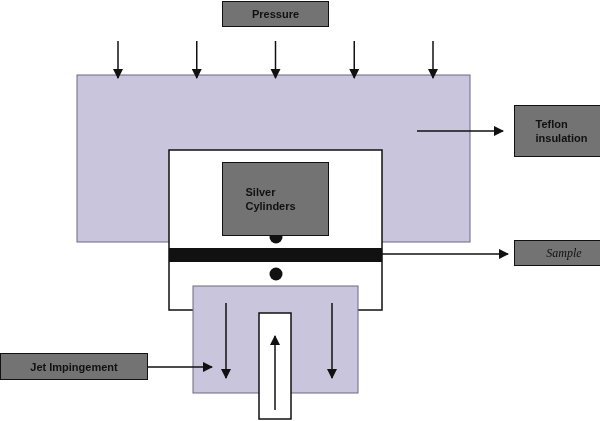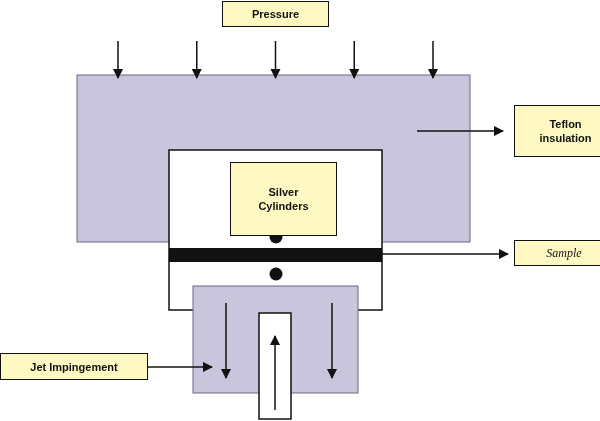--- a/index.html
+++ b/index.html
@@ -1,18 +1,18 @@
 <!DOCTYPE html>
 <html><head>
 <meta charset="utf-8">
 <style>
   html, body { margin:0; padding:0; background:#ffffff; }
   #canvas { position:relative; width:600px; height:421px; overflow:hidden; background:#ffffff; font-family:"Liberation Sans", sans-serif; }
   svg { position:absolute; left:0; top:0; }
-  .lbl-box { position:absolute; box-sizing:border-box; border:1.5px solid #111; background:#fef9c3; display:flex; align-items:center; justify-content:center; text-align:center; font-weight:bold; font-size:11px; line-height:14px; color:#111; }
+  .lbl-box { position:absolute; box-sizing:border-box; border:1.5px solid #111; background:#737373; display:flex; align-items:center; justify-content:center; text-align:left; font-weight:bold; font-size:11px; line-height:14px; color:#111; }
   .serif { font-family:"Liberation Serif", serif; font-weight:normal; font-size:12px; }
 </style>
 </head>
 <body>
 
 <div id="canvas">
   <svg width="600" height="421" viewBox="0 0 600 421">
     <defs>
       <marker id="ah" viewBox="0 0 10 10" refX="9" refY="5" markerWidth="7" markerHeight="7" orient="auto">
         <path d="M0,0 L10,5 L0,10 z" fill="#111"></path>
@@ -52,21 +52,21 @@
   </svg>
 
   <div class="lbl-box" style="left:222px;top:1px;width:107px;height:26px;">
     <span>Pressure</span>
   </div>
 
   <div class="lbl-box" style="left:514px;top:105px;width:103px;height:52px;">
     <span style="width:60px;">Teflon insulation</span>
   </div>
 
-  <div class="lbl-box" style="left:222px;top:162px;width:107px;height:74px;margin-left:8px;">
+  <div class="lbl-box" style="left:222px;top:162px;width:107px;height:74px;">
     <span style="width:60px;">Silver Cylinders</span>
   </div>
 
   <div class="lbl-box serif" style="left:514px;top:240px;width:100px;height:26px;font-style:italic;">
     <span>Sample</span>
   </div>
 
   <div class="lbl-box" style="left:0px;top:353px;width:148px;height:27px;">
     <span>Jet Impingement</span>
   </div>

